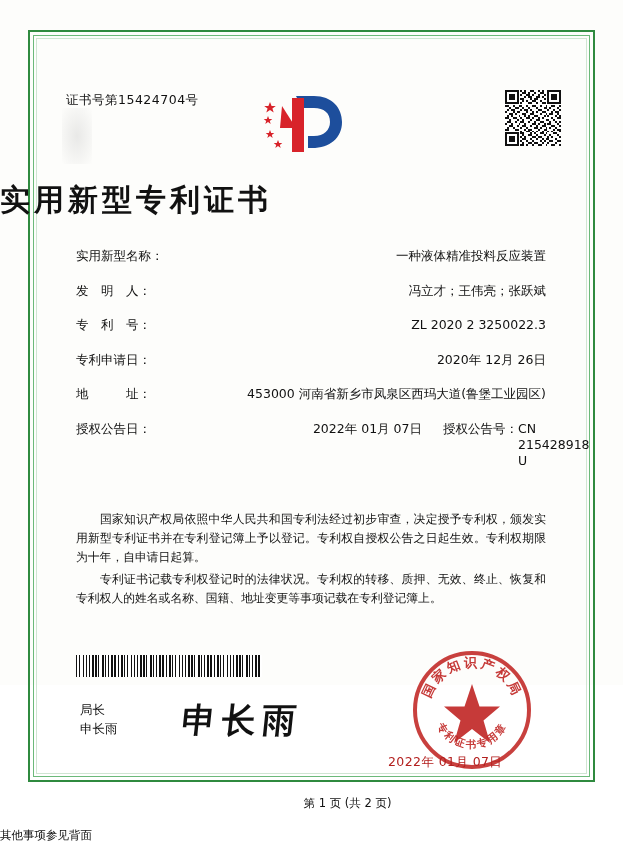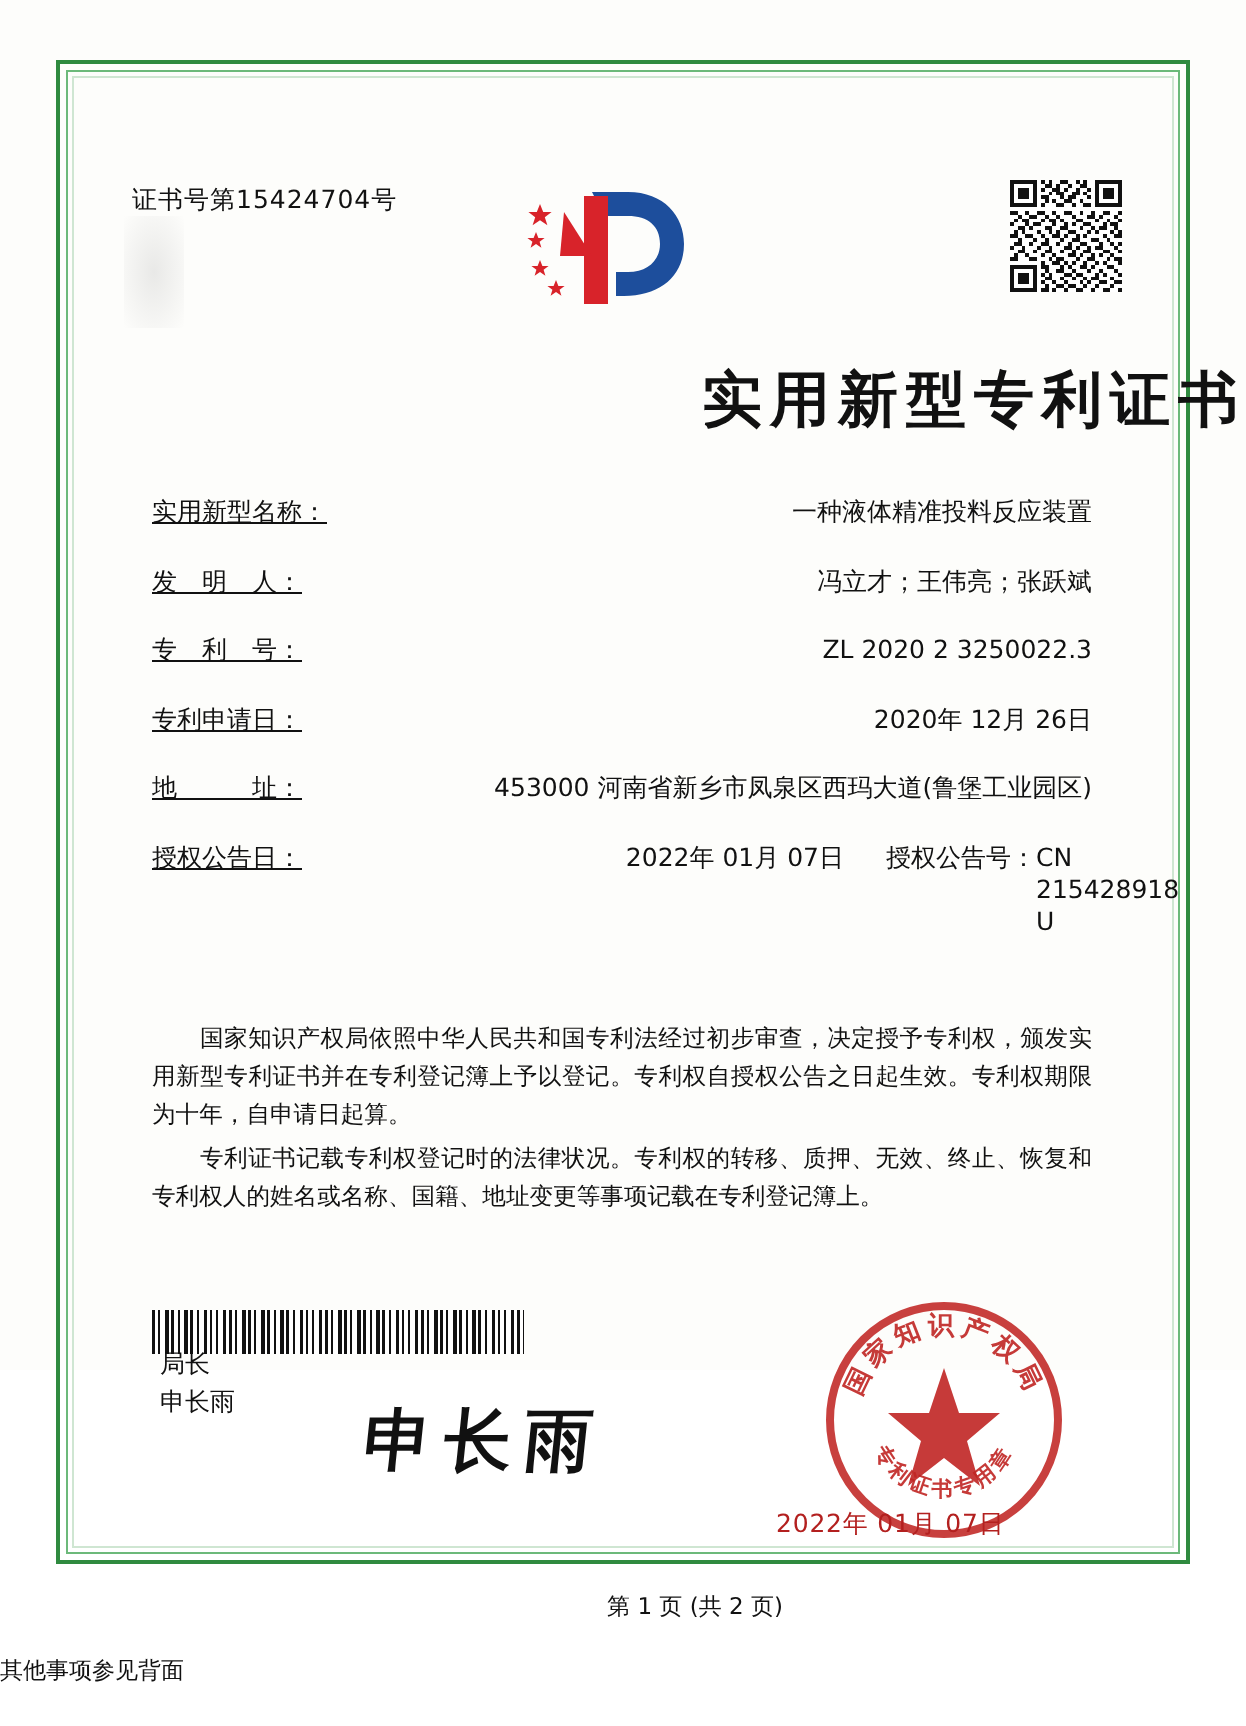--- a/index.html
+++ b/index.html
@@ -65,21 +65,21 @@
   .qr {
     position: absolute;
     right: 62px; top: 90px;
     width: 56px; height: 56px;
   }
 
   .title {
     position: absolute;
     left: 0; top: 180px;
     width: 623px;
-    text-align: right;
+    text-align: left;
     font-family: "DejaVu Serif", "Liberation Serif", serif;
     font-weight: bold;
     font-size: 30px;
     letter-spacing: 4px;
     color: #111;
   }
 
   .fields {
     position: absolute;
     left: 76px; top: 248px;
@@ -91,21 +91,20 @@
     margin-bottom: 18.5px;
     font-size: 12.5px;
     line-height: 16px;
     color: #111;
   }
   .field-label {
     width: 96px;
     flex: 0 0 96px;
     letter-spacing: 0px;
     white-space: nowrap;
-    text-decoration: underline;
   }
   .field-value {
     flex: 1 1 auto;
     word-break: break-all;
     text-align: right;
   }
   .field-row.dual .field-value {
     flex: 0 0 250px;
   }
   .sub-label {
@@ -139,21 +138,21 @@
     width: 186px; height: 22px;
     background:
       repeating-linear-gradient(90deg,
         #111 0px, #111 1.4px, #fff 1.4px, #fff 3.2px,
         #111 3.2px, #111 4.2px, #fff 4.2px, #fff 6.6px,
         #111 6.6px, #111 8.4px, #fff 8.4px, #fff 9.6px);
   }
 
   .signer-block {
     position: absolute;
-    left: 80px; top: 672px;
+    left: 80px; top: 700px;
     font-size: 12.5px;
     line-height: 19px;
     color: #111;
   }
 
   .signature {
     position: absolute;
     left: 182px; top: 698px;
     font-family: "DejaVu Serif", "Liberation Serif", serif;
     font-size: 34px;

